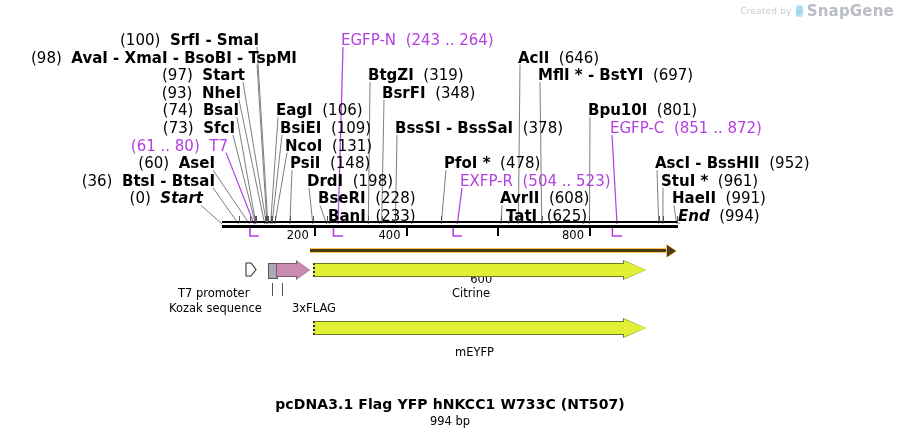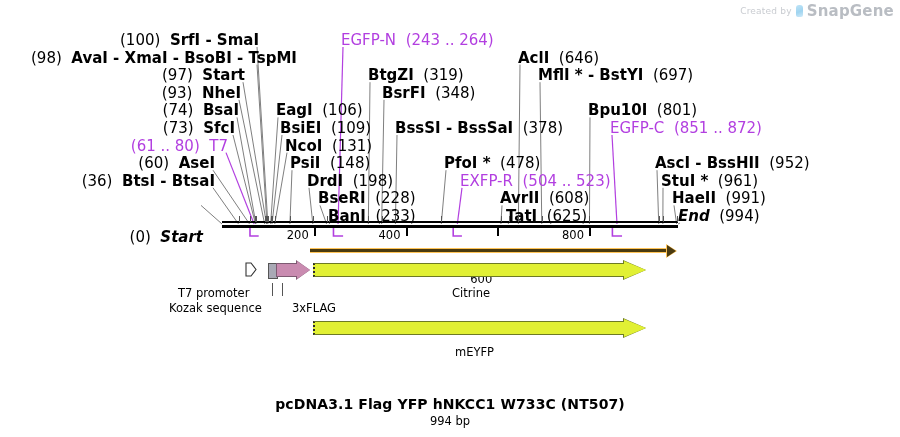--- a/index.html
+++ b/index.html
@@ -130,21 +130,21 @@
   <div id="labels">
       <div class="lbl" style="top: 34px; left: 0px; width: 259px; text-align: right;"><span class="pos">(100)</span>&nbsp; <span class="nm">SrfI - SmaI</span></div>
       <div class="lbl" style="top: 51.6px; left: 0px; width: 259px; text-align: center; margin-left: 31px;"><span class="pos">(98)</span>&nbsp; <span class="nm">AvaI - XmaI - BsoBI - TspMI</span></div>
       <div class="lbl" style="top: 69.2px; left: 0px; width: 245px; text-align: right;"><span class="pos">(97)</span>&nbsp; <span class="nm">Start</span></div>
       <div class="lbl" style="top: 86.8px; left: 0px; width: 241px; text-align: right;"><span class="pos">(93)</span>&nbsp; <span class="nm">NheI</span></div>
       <div class="lbl" style="top: 104.4px; left: 0px; width: 239px; text-align: right;"><span class="pos">(74)</span>&nbsp; <span class="nm">BsaI</span></div>
       <div class="lbl" style="top: 122px; left: 0px; width: 235px; text-align: right;"><span class="pos">(73)</span>&nbsp; <span class="nm">SfcI</span></div>
       <div class="lbl feat" style="top: 139.6px; left: 0px; width: 228px; text-align: right;"><span class="pos">(61 .. 80)</span>&nbsp; <span class="nm">T7</span></div>
       <div class="lbl" style="top: 157.2px; left: 0px; width: 215px; text-align: right;"><span class="pos">(60)</span>&nbsp; <span class="nm">AseI</span></div>
       <div class="lbl" style="top: 174.8px; left: 0px; width: 215px; text-align: right;"><span class="pos">(36)</span>&nbsp; <span class="nm">BtsI - BtsaI</span></div>
-      <div class="lbl" style="top: 192.4px; left: 0px; width: 203px; text-align: right; margin-top: 39px;"><span class="pos">(0)</span>&nbsp; <span class="nm ital">Start</span></div>
+      <div class="lbl" style="top: 192.4px; left: 0px; width: 203px; text-align: right;"><span class="pos">(0)</span>&nbsp; <span class="nm ital">Start</span></div>
       <div class="lbl" style="top: 104.4px; left: 276px;"><span class="nm">EagI</span>&nbsp; <span class="pos">(106)</span></div>
       <div class="lbl" style="top: 122px; left: 280px;"><span class="nm">BsiEI</span>&nbsp; <span class="pos">(109)</span></div>
       <div class="lbl" style="top: 139.6px; left: 285px;"><span class="nm">NcoI</span>&nbsp; <span class="pos">(131)</span></div>
       <div class="lbl" style="top: 157.2px; left: 290px;"><span class="nm">PsiI</span>&nbsp; <span class="pos">(148)</span></div>
       <div class="lbl" style="top: 174.8px; left: 307px;"><span class="nm">DrdI</span>&nbsp; <span class="pos">(198)</span></div>
       <div class="lbl" style="top: 192.4px; left: 318px;"><span class="nm">BseRI</span>&nbsp; <span class="pos">(228)</span></div>
       <div class="lbl" style="top: 210px; left: 328px;"><span class="nm">BanI</span>&nbsp; <span class="pos">(233)</span></div>
       <div class="lbl feat" style="top: 34px; left: 341px; text-align: center;"><span class="nm">EGFP-N</span>&nbsp; <span class="pos">(243 .. 264)</span></div>
       <div class="lbl" style="top: 69.2px; left: 368px;"><span class="nm">BtgZI</span>&nbsp; <span class="pos">(319)</span></div>
       <div class="lbl" style="top: 86.8px; left: 382px;"><span class="nm">BsrFI</span>&nbsp; <span class="pos">(348)</span></div>

